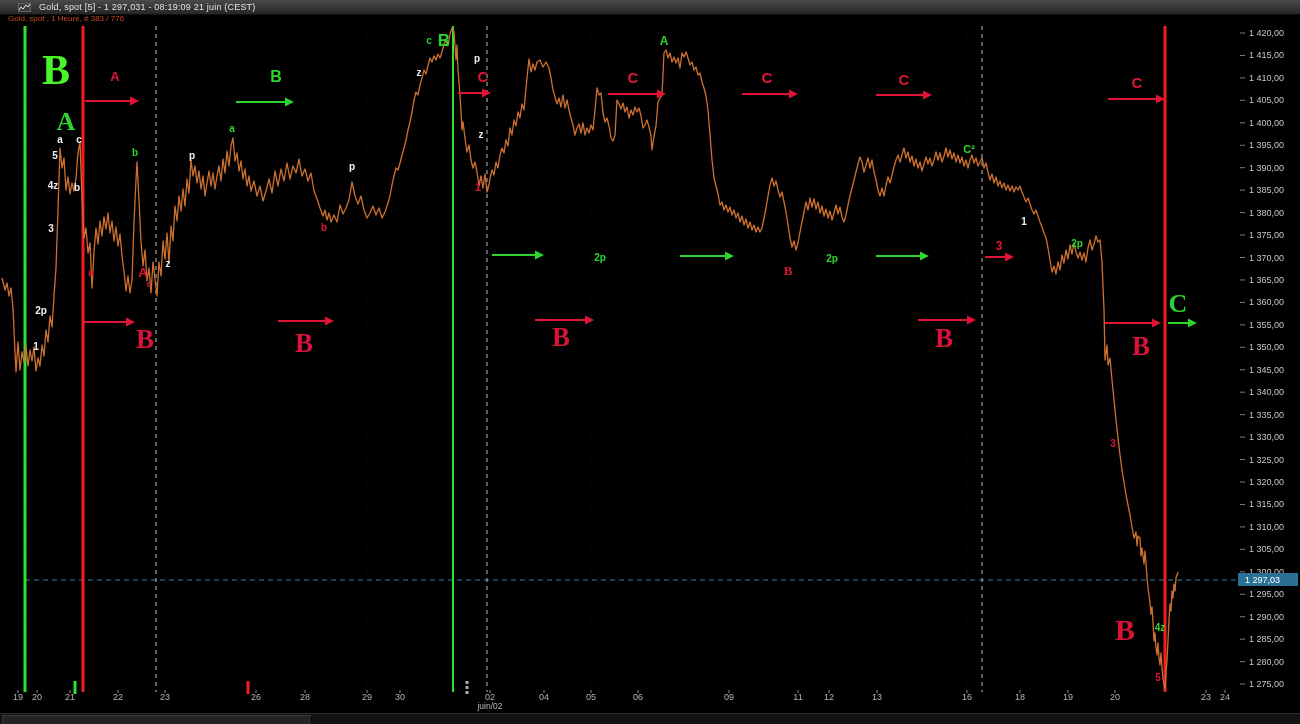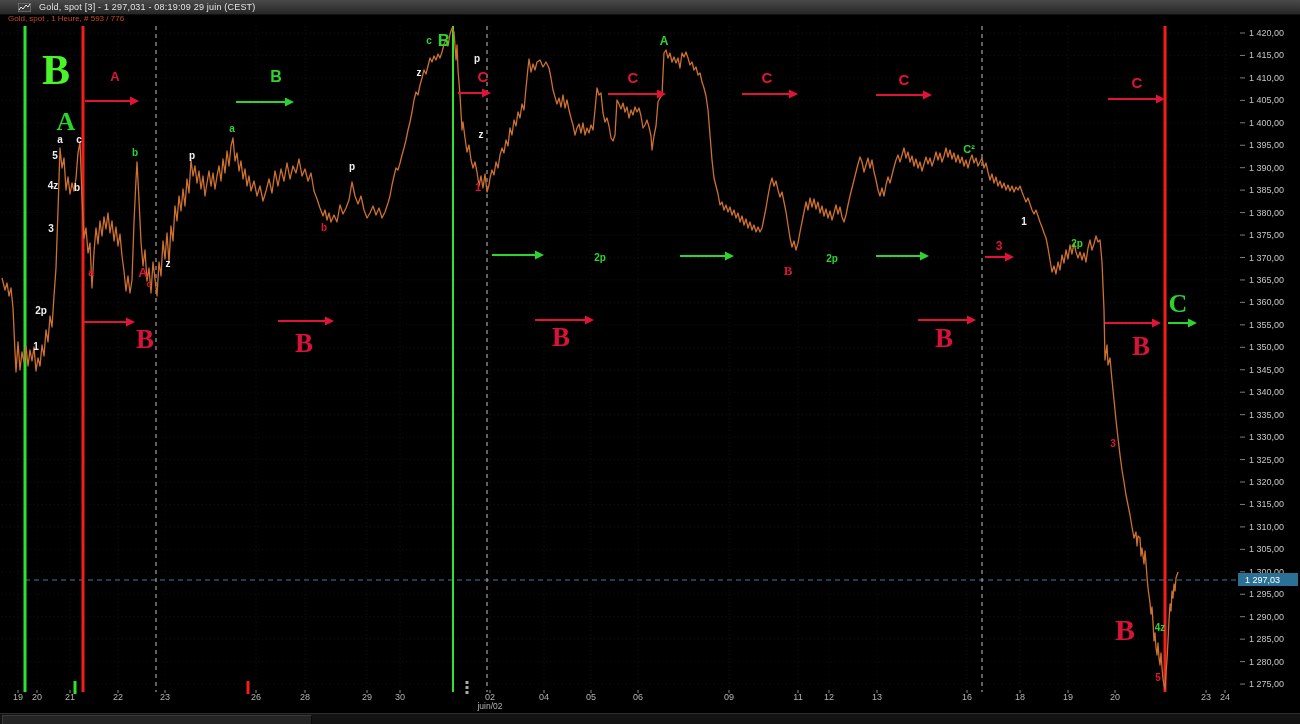--- a/index.html
+++ b/index.html
@@ -23,23 +23,23 @@
 <body>
 
 <div id="window">
   <div id="titlebar">
     <span class="icon">
       <svg width="13" height="9" viewBox="0 0 13 9">
         <rect x="0" y="0" width="13" height="9" fill="#3d3d3d" stroke="#8a8a8a" stroke-width="1"></rect>
         <polyline points="1,7 3,4 5,6 8,2 10,4 12,1" fill="none" stroke="#e8e8e8" stroke-width="1"></polyline>
       </svg>
     </span>
-    <span class="ttext">Gold, spot [3] - 1 297,031 - 08:19:09  29 juin (CEST)</span>
+    <span class="ttext">Gold, spot [5] - 1 297,031 - 08:19:09  21 juin (CEST)</span>
   </div>
-  <div id="instrument">Gold, spot , 1 Heure, # 593 / 776</div>
+  <div id="instrument">Gold, spot , 1 Heure, # 383 / 776</div>
   <svg id="chart-svg" width="1300" height="724">
       <line x1="2" y1="33" x2="1238" y2="33" stroke="rgba(255,255,255,0.07)" stroke-dasharray="1 3"></line>
       <line x1="2" y1="55.45" x2="1238" y2="55.45" stroke="rgba(255,255,255,0.07)" stroke-dasharray="1 3"></line>
       <line x1="2" y1="77.9" x2="1238" y2="77.9" stroke="rgba(255,255,255,0.07)" stroke-dasharray="1 3"></line>
       <line x1="2" y1="100.35" x2="1238" y2="100.35" stroke="rgba(255,255,255,0.07)" stroke-dasharray="1 3"></line>
       <line x1="2" y1="122.8" x2="1238" y2="122.8" stroke="rgba(255,255,255,0.07)" stroke-dasharray="1 3"></line>
       <line x1="2" y1="145.25" x2="1238" y2="145.25" stroke="rgba(255,255,255,0.07)" stroke-dasharray="1 3"></line>
       <line x1="2" y1="167.7" x2="1238" y2="167.7" stroke="rgba(255,255,255,0.07)" stroke-dasharray="1 3"></line>
       <line x1="2" y1="190.15" x2="1238" y2="190.15" stroke="rgba(255,255,255,0.07)" stroke-dasharray="1 3"></line>
       <line x1="2" y1="212.6" x2="1238" y2="212.6" stroke="rgba(255,255,255,0.07)" stroke-dasharray="1 3"></line>

